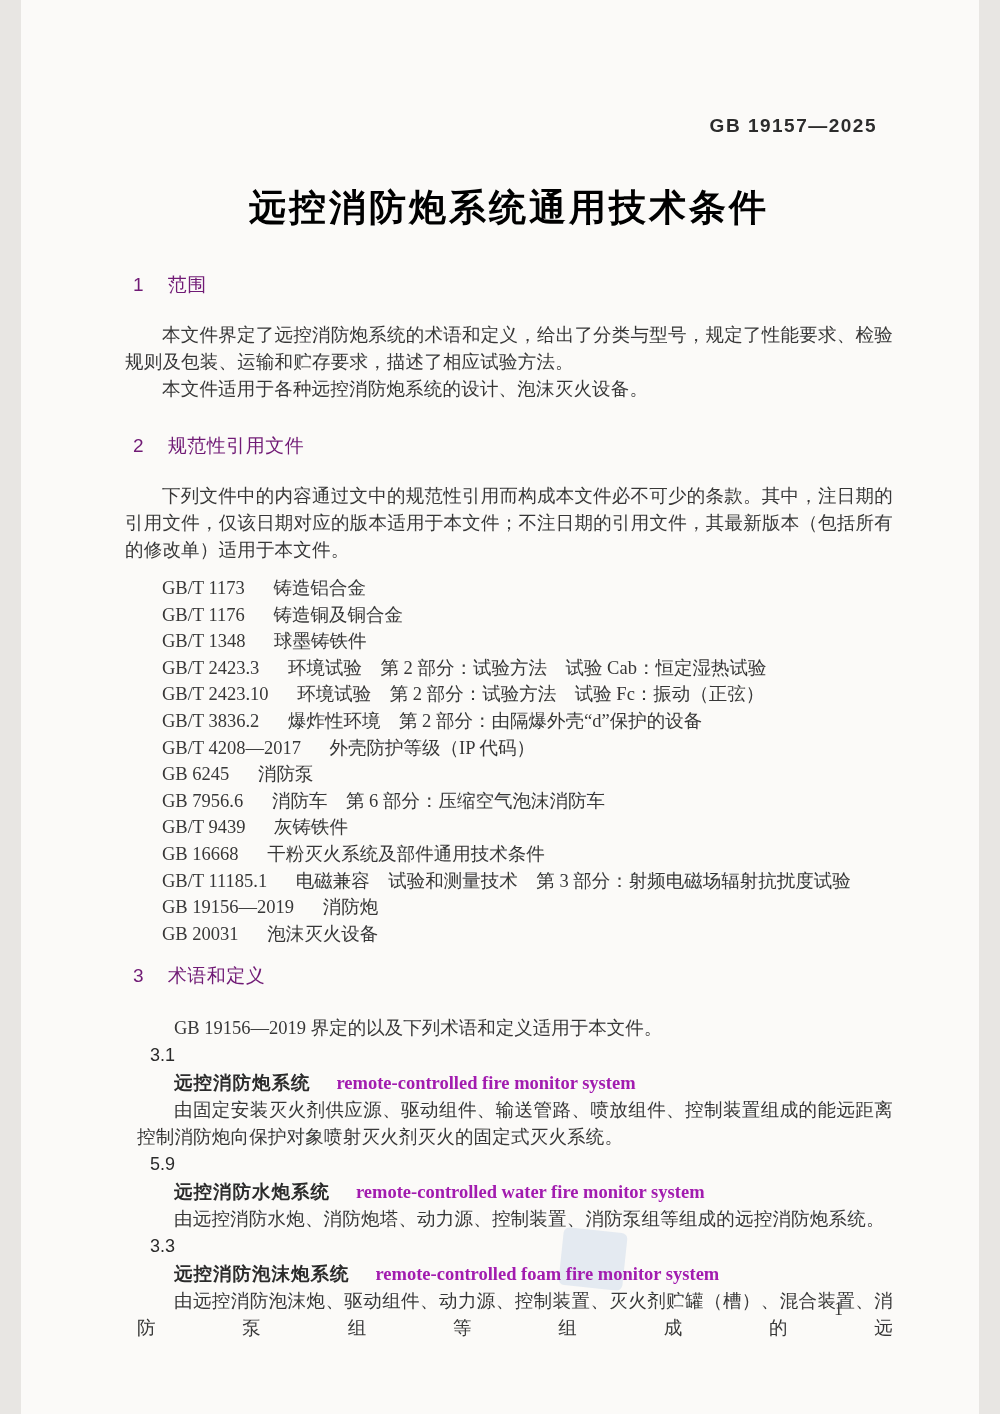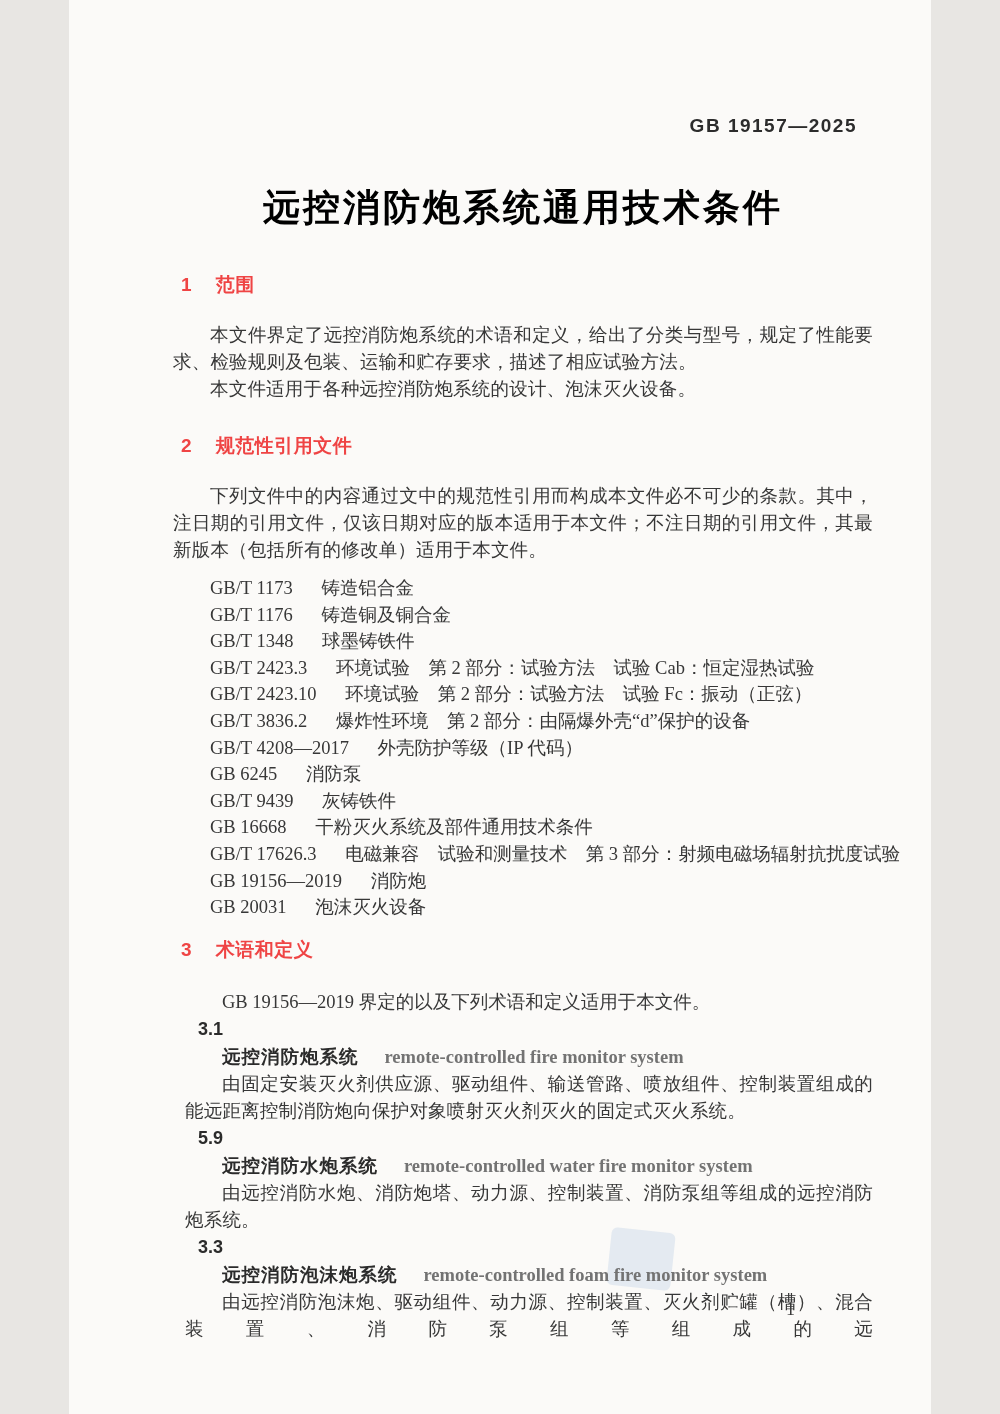--- a/index.html
+++ b/index.html
@@ -1,23 +1,23 @@
 <!DOCTYPE html>
 <html><head>
 <meta charset="utf-8">
 <style>
   html, body { margin: 0; padding: 0; background: #e8e6e3; }
   .page {
     position: relative;
-    width: 862px;
+    width: 958px;
     height: 1414px;
     margin: 0 auto;
     background: #fbfaf8;
     box-sizing: border-box;
-    padding: 0 58px 0 104px;
+    padding: 0 86px 0 104px;
     overflow: hidden;
     color: #373737;
     font-family: "Liberation Serif", "DejaVu Serif", serif;
     font-size: 18.5px;
     line-height: 27px;
   }
   .watermark {
     position: absolute;
     left: 540px;
     top: 1230px;
@@ -50,24 +50,24 @@
     font-weight: bold;
     font-size: 37px;
     line-height: 36px;
     color: #000000;
     letter-spacing: 3px;
   }
 
   .sec-heading {
     margin-top: 46px;
     font-family: "Liberation Sans", "DejaVu Sans", sans-serif;
-    font-weight: bold;
+    font-weight: normal;
     font-size: 19px;
     line-height: 26px;
-    color: #ef4444;
+    color: #701a75;
     letter-spacing: 0.5px;
   }
   .sec-heading .sec-no { display: inline-block; margin-left: 8px; }
   .sec-heading .sec-title { display: inline-block; margin-left: 18px; }
   .sec-heading.h2 { margin-top: 30px; }
   .sec-heading.h3 { margin-top: 16px; }
 
   .body-para {
     margin: 24px 0 0 0;
     text-indent: 2em;
@@ -85,41 +85,41 @@
   .ref-line .ref-name { margin-left: 1.55em; }
 
   .terms { margin-top: 26px; margin-left: 12px; }
   .terms .intro {
     margin: 0 0 0 0;
     text-indent: 2em;
     line-height: 27px;
   }
   .term-no {
     font-family: "Liberation Sans", "DejaVu Sans", sans-serif;
-    font-weight: bold;
+    font-weight: normal;
     font-size: 18px;
     line-height: 27px;
     color: #2b2b2b;
     padding-left: 13px;
   }
   .term-line {
     padding-left: 2em;
     line-height: 27px;
     white-space: nowrap;
   }
   .term-zh {
     font-family: "Liberation Sans", "DejaVu Sans", sans-serif;
     font-weight: bold;
     color: #2b2b2b;
     letter-spacing: 1px;
   }
   .term-en {
     font-family: "Liberation Serif", "DejaVu Serif", serif;
     font-weight: bold;
-    color: #737373;
+    color: #a21caf;
     margin-left: 1.4em;
   }
   .term-def {
     margin: 0;
     text-indent: 2em;
     text-align: justify;
     line-height: 27px;
     letter-spacing: 0.2px;
   }
   .term-def.force-justify { text-align-last: justify; }
@@ -163,23 +163,24 @@
 
     <div class="ref-list">
       <div class="ref-line"><span class="ref-code">GB/T 1173</span><span class="ref-name">铸造铝合金</span></div>
       <div class="ref-line"><span class="ref-code">GB/T 1176</span><span class="ref-name">铸造铜及铜合金</span></div>
       <div class="ref-line"><span class="ref-code">GB/T 1348</span><span class="ref-name">球墨铸铁件</span></div>
       <div class="ref-line"><span class="ref-code">GB/T 2423.3</span><span class="ref-name">环境试验　第 2 部分：试验方法　试验 Cab：恒定湿热试验</span></div>
       <div class="ref-line"><span class="ref-code">GB/T 2423.10</span><span class="ref-name">环境试验　第 2 部分：试验方法　试验 Fc：振动（正弦）</span></div>
       <div class="ref-line"><span class="ref-code">GB/T 3836.2</span><span class="ref-name">爆炸性环境　第 2 部分：由隔爆外壳“d”保护的设备</span></div>
       <div class="ref-line"><span class="ref-code">GB/T 4208—2017</span><span class="ref-name">外壳防护等级（IP 代码）</span></div>
       <div class="ref-line"><span class="ref-code">GB 6245</span><span class="ref-name">消防泵</span></div>
+      <div class="ref-line"><span class="ref-code">GB 7956.6</span><span class="ref-name">消防车　第 6 部分：压缩空气泡沫消防车</span></div>
       <div class="ref-line"><span class="ref-code">GB/T 9439</span><span class="ref-name">灰铸铁件</span></div>
       <div class="ref-line"><span class="ref-code">GB 16668</span><span class="ref-name">干粉灭火系统及部件通用技术条件</span></div>
-      <div class="ref-line"><span class="ref-code">GB/T 17626.3</span><span class="ref-name">电磁兼容　试验和测量技术　第 3 部分：射频电磁场辐射抗扰度试验</span></div>
+      <div class="ref-line"><span class="ref-code">GB/T 11185.1</span><span class="ref-name">电磁兼容　试验和测量技术　第 3 部分：射频电磁场辐射抗扰度试验</span></div>
       <div class="ref-line"><span class="ref-code">GB 19156—2019</span><span class="ref-name">消防炮</span></div>
       <div class="ref-line"><span class="ref-code">GB 20031</span><span class="ref-name">泡沫灭火设备</span></div>
     </div>
 
     <div class="sec-heading h3">
       <span class="sec-no">3</span>
       <span class="sec-title">术语和定义</span>
     </div>
 
     <div class="terms">

